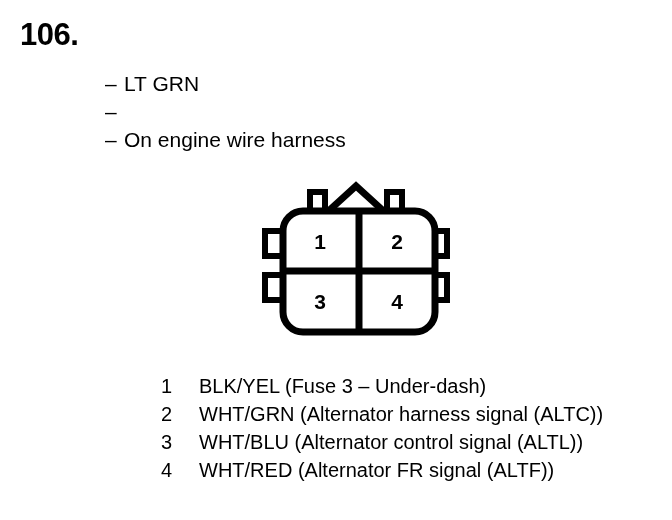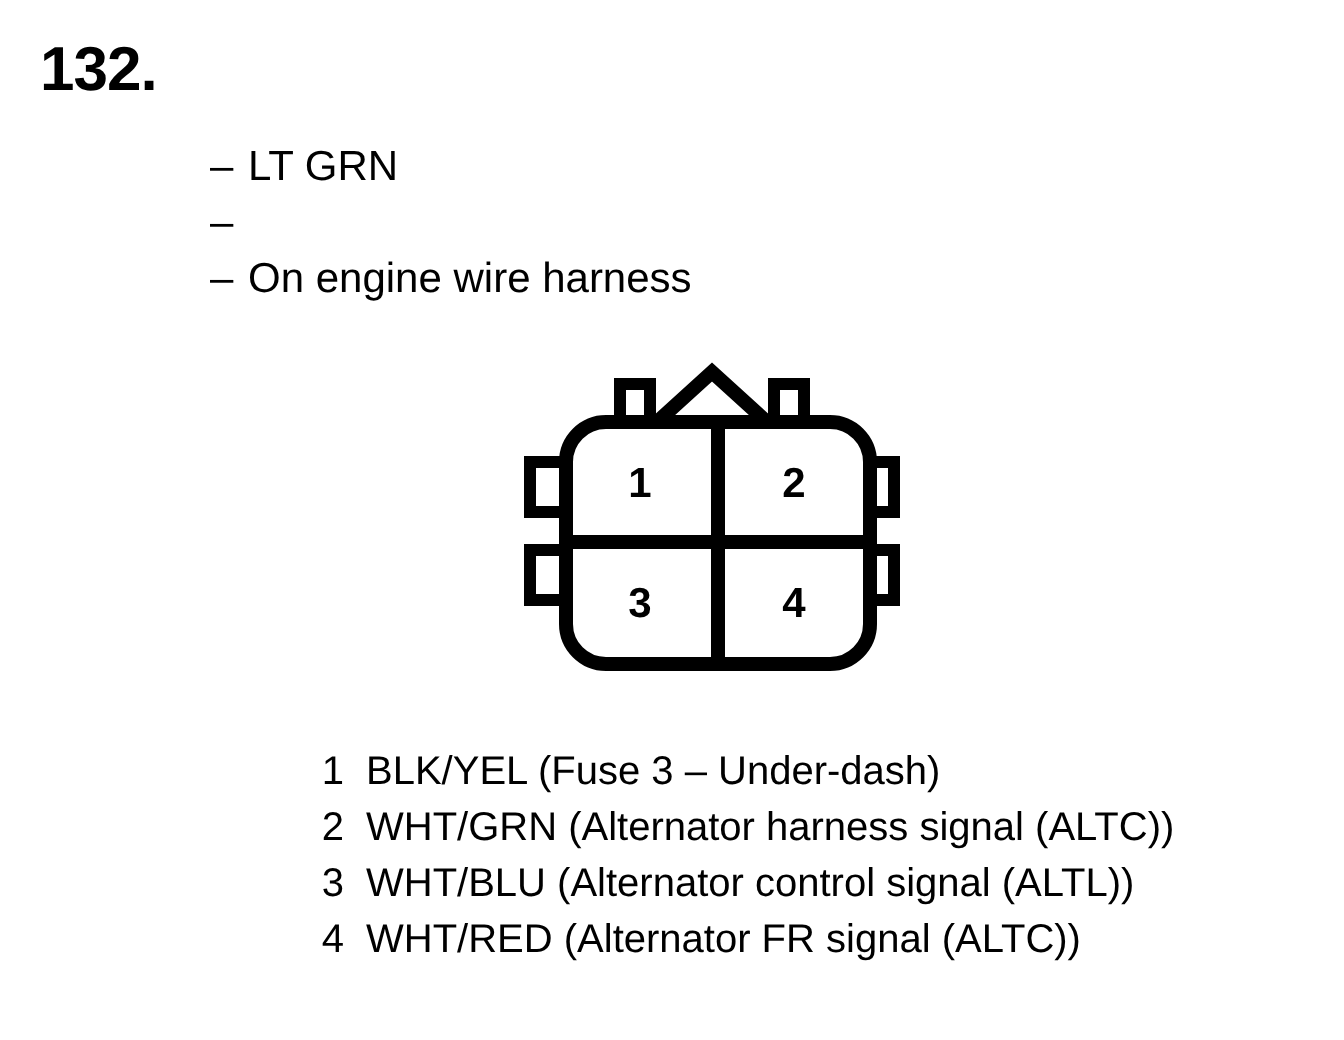--- a/index.html
+++ b/index.html
@@ -90,28 +90,28 @@
     font-size: 20px;
     line-height: 28px;
     white-space: nowrap;
   }
   .legend-num {
     width: 14px;
     text-align: right;
     flex: none;
   }
   .legend-desc {
-    margin-left: 11px;
+    margin-left: 27px;
   }
 </style>
 </head>
 <body>
 
 <div class="title-row">
-  <span class="title-number">132.</span>
+  <span class="title-number">106.</span>
 </div>
 
 <div class="bullets">
   <div class="bullet-line">
     <span class="bullet-dash">–</span>
     <span class="bullet-label">LT GRN</span>
   </div>
   <div class="bullet-line">
     <span class="bullet-dash">–</span>
   </div>
@@ -157,15 +157,15 @@
   <div class="legend-row">
     <span class="legend-num">2</span>
     <span class="legend-desc">WHT/GRN (Alternator harness signal (ALTC))</span>
   </div>
   <div class="legend-row">
     <span class="legend-num">3</span>
     <span class="legend-desc">WHT/BLU (Alternator control signal (ALTL))</span>
   </div>
   <div class="legend-row">
     <span class="legend-num">4</span>
-    <span class="legend-desc">WHT/RED (Alternator FR signal (ALTC))</span>
+    <span class="legend-desc">WHT/RED (Alternator FR signal (ALTF))</span>
   </div>
 </div>
 
 </body></html>

